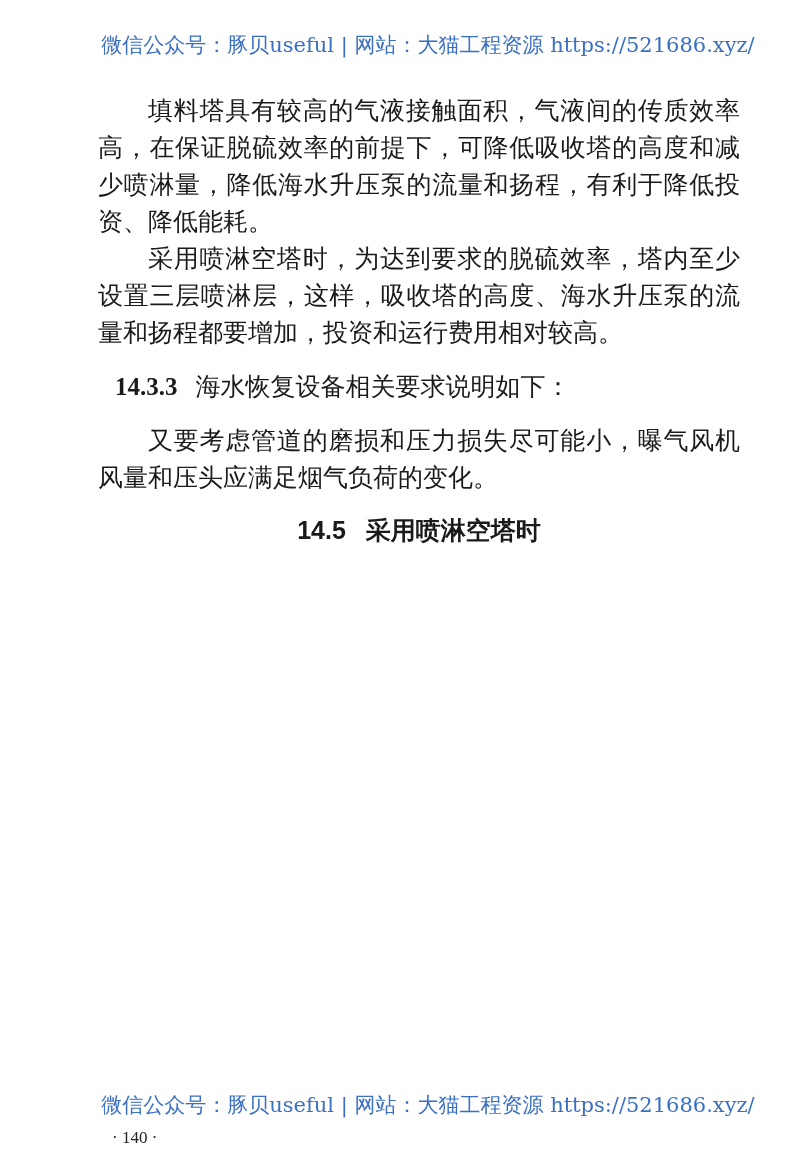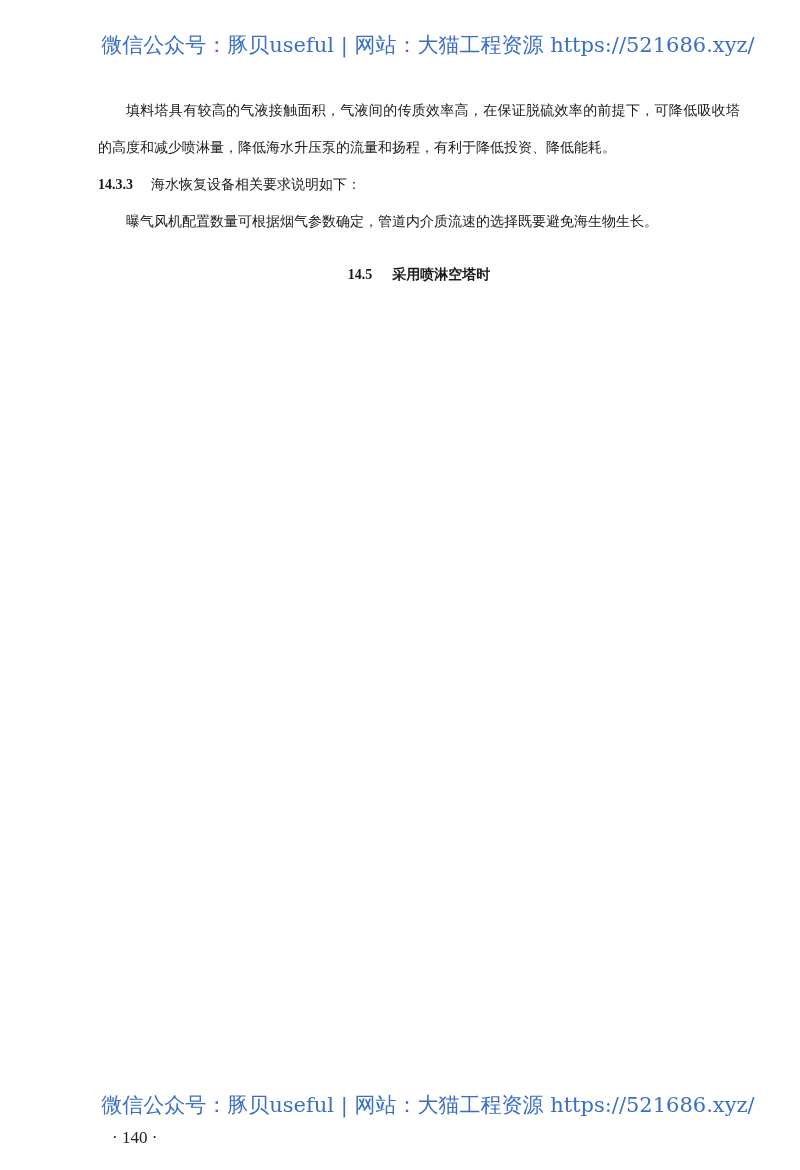--- a/index.html
+++ b/index.html
@@ -7,45 +7,46 @@
   .watermark {
     position: absolute; left: 0; width: 800px; text-align: center;
     color: #3a6fc4; font-family: "DejaVu Serif", "Liberation Serif", serif;
     font-size: 21px; letter-spacing: 0px; white-space: nowrap; padding-left: 28px;
   }
   .wm-top { top: 31px; }
   .wm-bottom { top: 1091px; }
   .content {
     position: absolute; left: 98px; top: 92px; width: 642px;
     font-family: "DejaVu Sans", "Liberation Sans", sans-serif;
-    color: #1a1a1a; font-size: 14px; line-height: 37px;
+    color: #1a1a1a; font-size: 25px; line-height: 37px;
     text-align: justify;
   }
   .para { margin: 0; text-indent: 2em; }
-  .clause { margin: 0; }
+  .clause { margin: 17px; }
   .clause-num { font-family: "Liberation Serif", "DejaVu Serif", serif; font-weight: bold; margin-right: 18px; }
   .section-heading {
     text-align: center; font-weight: bold; margin: 16px 0 16px 0;
   }
-  .section-heading .num { font-family: Liberation Serif, serif; margin-right: 20px; }
+  .section-heading .num { font-family: Liberation Sans, sans-serif; margin-right: 20px; }
   .page-number {
     position: absolute; left: 112px; top: 1128px;
     font-family: "Liberation Serif", "DejaVu Serif", serif; font-size: 17px; color: #222;
   }
 </style>
 </head>
 <body>
 
 <div class="watermark wm-top">微信公众号：豚贝useful | 网站：大猫工程资源 https://521686.xyz/</div>
 
 <div class="content">
   <p class="para">填料塔具有较高的气液接触面积，气液间的传质效率高，在保证脱硫效率的前提下，可降低吸收塔的高度和减少喷淋量，降低海水升压泵的流量和扬程，有利于降低投资、降低能耗。</p>
+  <p class="para">采用喷淋空塔时，为达到要求的脱硫效率，塔内至少设置三层喷淋层，这样，吸收塔的高度、海水升压泵的流量和扬程都要增加，投资和运行费用相对较高。</p>
   <p class="clause">
     <span class="clause-num">14.3.3</span><span>海水恢复设备相关要求说明如下：</span>
   </p>
-  <p class="para">曝气风机配置数量可根据烟气参数确定，管道内介质流速的选择既要避免海生物生长。</p>
+  <p class="para">又要考虑管道的磨损和压力损失尽可能小，曝气风机风量和压头应满足烟气负荷的变化。</p>
   <div class="section-heading">
     <span class="num">14.5</span><span>采用喷淋空塔时</span>
   </div>
 </div>
 
 <div class="page-number">· 140 ·</div>
 <div class="watermark wm-bottom">微信公众号：豚贝useful | 网站：大猫工程资源 https://521686.xyz/</div>
 
 </body></html>

